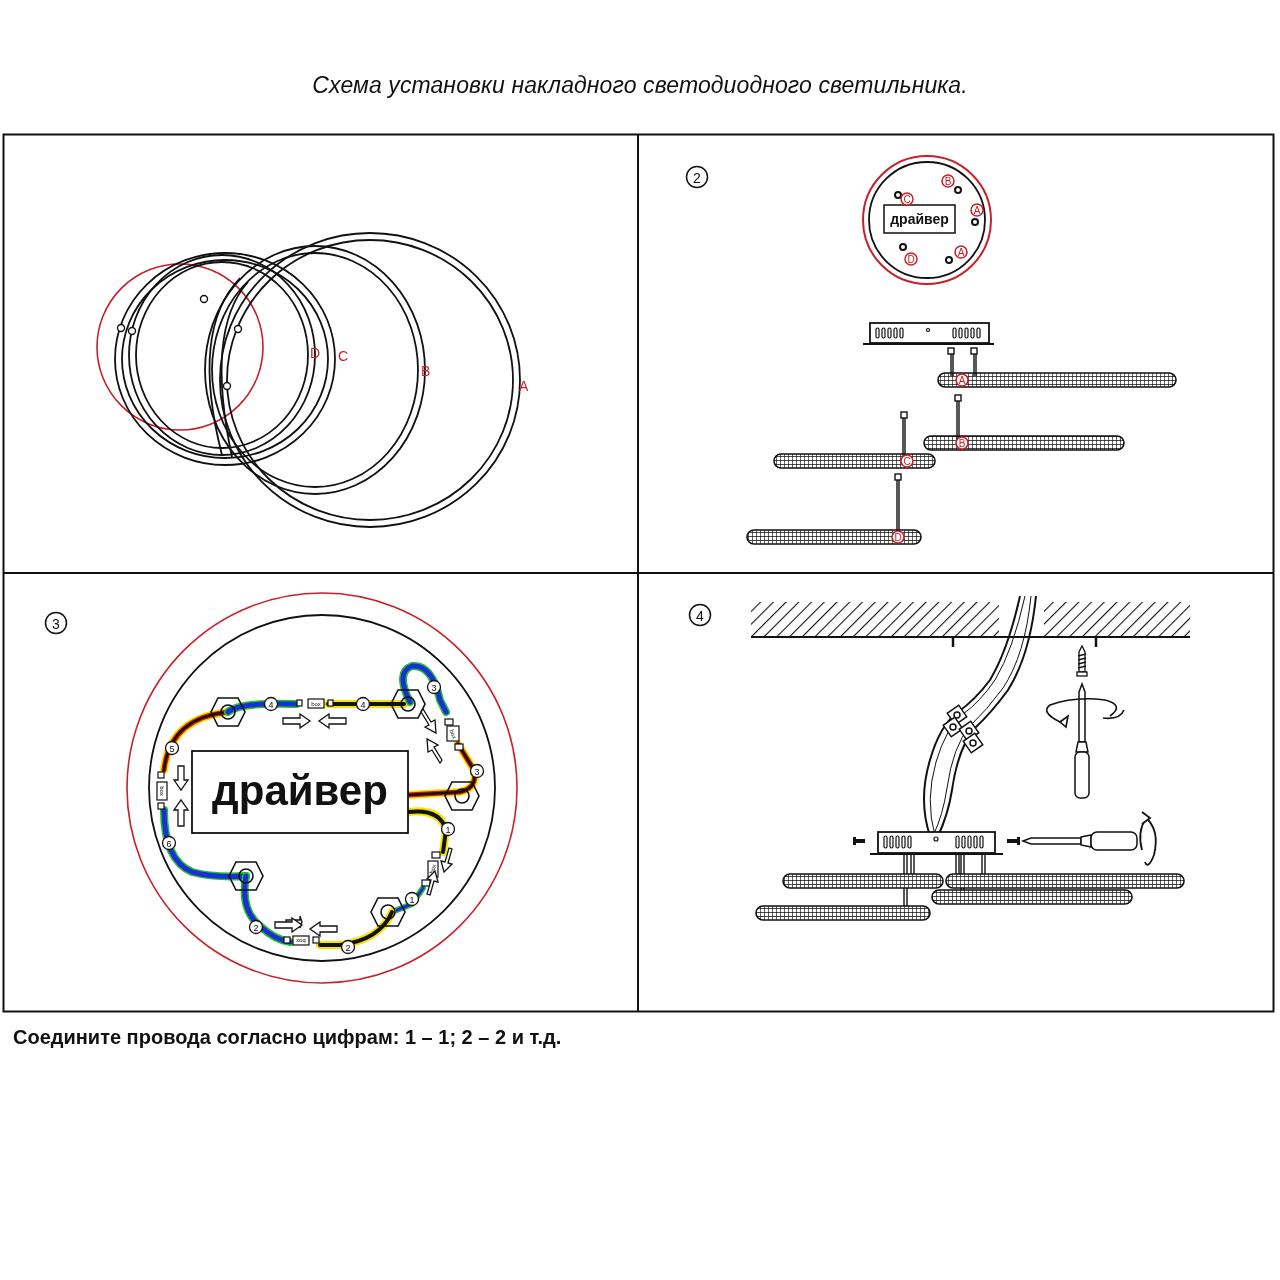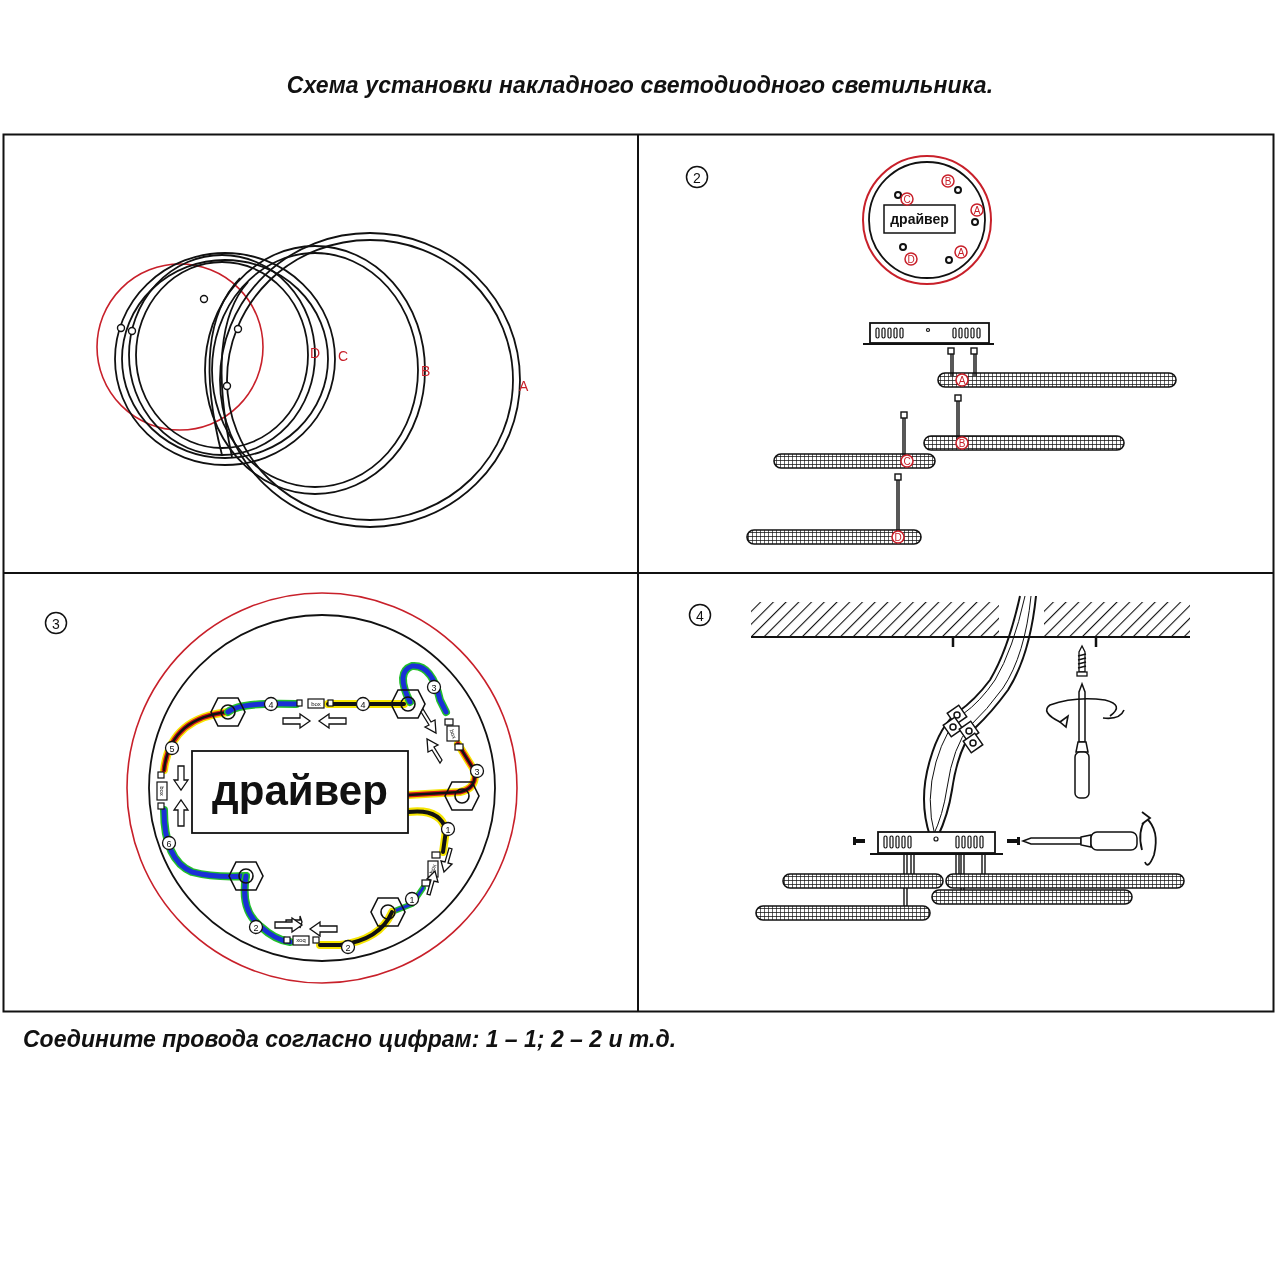--- a/index.html
+++ b/index.html
@@ -1,21 +1,21 @@
 <!DOCTYPE html>
 <html><head>
 <meta charset="utf-8">
 <style>
   html, body { margin: 0; padding: 0; background: #ffffff; }
   body { width: 1280px; height: 1280px; position: relative; overflow: hidden;
          font-family: "Liberation Sans", sans-serif; }
   .title { position: absolute; left: 0; width: 1280px; top: 72px; text-align: center;
-           font-size: 23px; font-weight: bold; font-style: italic; color: #111; letter-spacing: 0.1px; }
-  .caption { position: absolute; left: 23px; top: 1026px; font-size: 23px; font-weight: bold;
-             font-style: italic; color: #111; }
+           font-size: 23px; font-weight: normal; font-style: italic; color: #111; letter-spacing: 0.1px; }
+  .caption { position: absolute; left: 13px; top: 1026px; font-size: 20px; font-weight: bold;
+             color: #111; }
   svg#diagram { position: absolute; left: 0; top: 0; }
   .lbl { font-family: "Liberation Sans", sans-serif; }
 </style>
 </head>
 <body>
 
 <div class="title">Схема установки накладного светодиодного светильника.</div>
 
 <svg id="diagram" width="1280" height="1280" viewBox="0 0 1280 1280">
   <defs>

